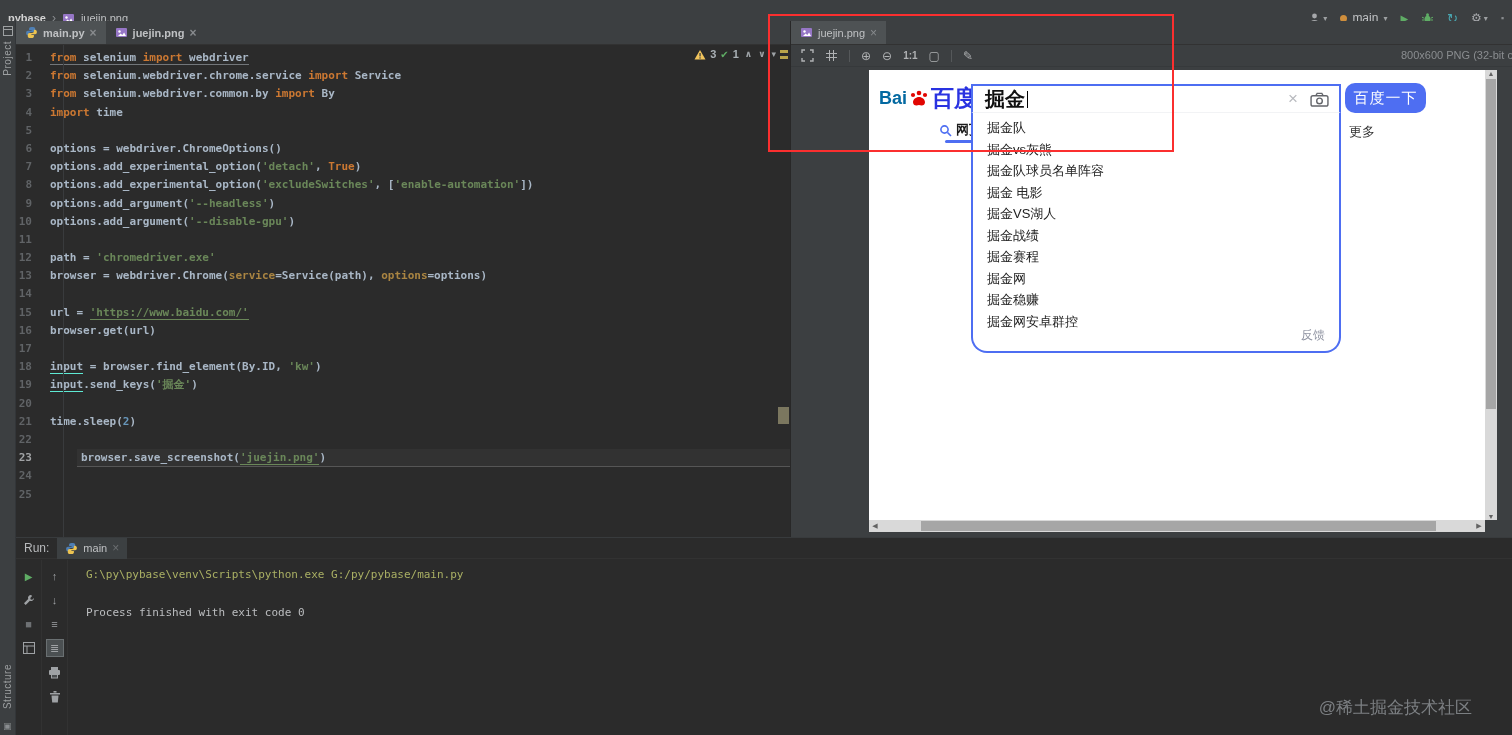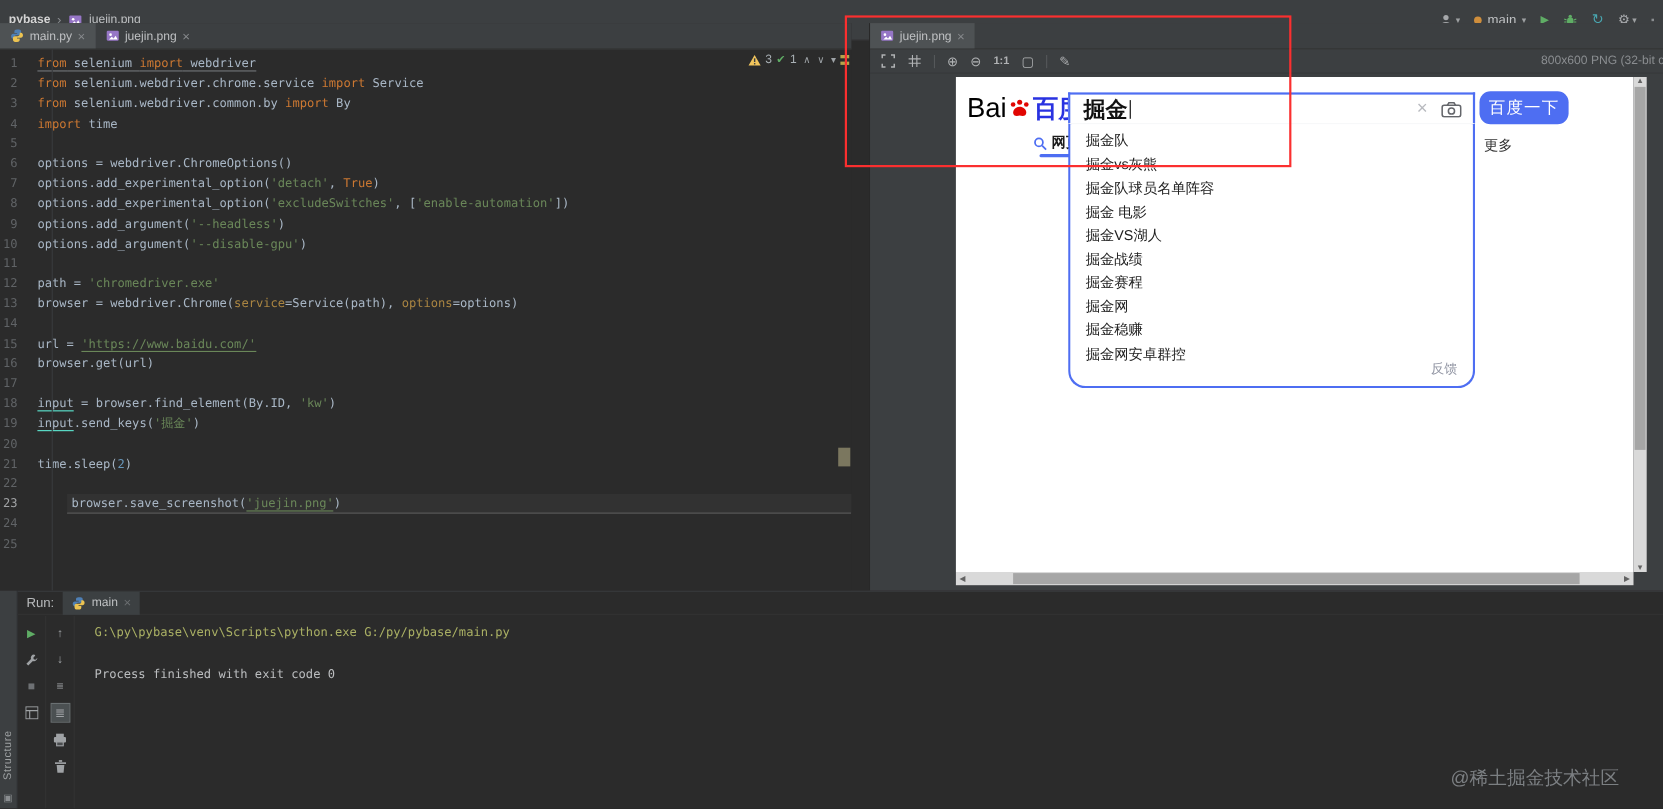--- a/index.html
+++ b/index.html
@@ -37,21 +37,21 @@
   }
   .stripe-icon { position:absolute; top:5px; left:3px; }
   .vlabel {
     position:absolute; left:2px; writing-mode:vertical-rl; transform:rotate(180deg);
     font-size:10px; color:#9da0a2; letter-spacing:0.5px;
   }
   .vtop { top:20px; }
   .vbottom { bottom:26px; }
   .corner-icon { position:absolute; bottom:4px; left:3px; font-size:9px; color:#8a8d90; }
   
-  #editor-pane { position:absolute; left:0; top:21px; width:774px; height:516px; background:#2b2b2b; }
+  #editor-pane { position:absolute; left:16px; top:21px; width:774px; height:516px; background:#2b2b2b;font-weight:bold; }
   .tabbar { height:24px; background:#3c3f41; border-bottom:1px solid #323232; display:flex; align-items:stretch; }
   .tab { display:flex; align-items:center; gap:5px; padding:0 9px; font-size:11px; color:#bfc1c3; }
   .tab.active { background:#4e5254; }
   .ticon { display:inline-flex; }
   .tclose { color:#888b8e; font-size:12px; line-height:1; }
   .tclose.dim { color:#6b6e71; }
   .inspect {
     position:absolute; top:27px; right:14px; z-index:5;
     display:flex; align-items:center; gap:4px; font-size:11px; color:#9da2a6;
   }
@@ -86,21 +86,21 @@
     position:relative; height:22px; background:#3c3f41; border-bottom:1px solid #36393b;
     display:flex; align-items:center; gap:11px; padding:0 10px; color:#b0b2b4; font-size:12px;
   }
   .iti { display:inline-flex; align-items:center; }
   .iti.ratio { font-size:10px; font-weight:bold; }
   .tsep { width:1px; height:12px; background:#55585a; }
   .img-info { position:absolute; left:610px; top:4px; width:112px; font-size:11px; color:#8a8d90; white-space:nowrap; overflow:hidden; }
   .img-area { position:absolute; left:0; top:46px; right:0; bottom:0; background:#3c3f41; }
   .baidu { position:absolute; left:78px; top:3px; width:616px; height:450px; background:#ffffff; }
   .b-logo { position:absolute; left:10px; top:13px; display:flex; align-items:center; }
-  .b-bai { color:#000000; font-weight:normal; font-size:25px; }
+  .b-bai { color:#0369a1; font-weight:bold; font-size:18px; }
   .b-cjk { color:#2932e1; font-weight:bold; font-size:23px; }
   .b-paw { margin:0 1px; display:inline-flex; }
   .b-box {
     position:absolute; left:102px; top:14px; width:370px; height:28px;
     border:2px solid #4e6ef2; border-bottom:none; background:#fff;
     display:flex; align-items:center; padding:0 10px 0 12px;
   }
   .b-q { font-size:20px; font-weight:600; color:#111; }
   .b-caret { width:1px; height:17px; background:#000; margin-left:2px; }
   .b-spacer { flex:1; }

